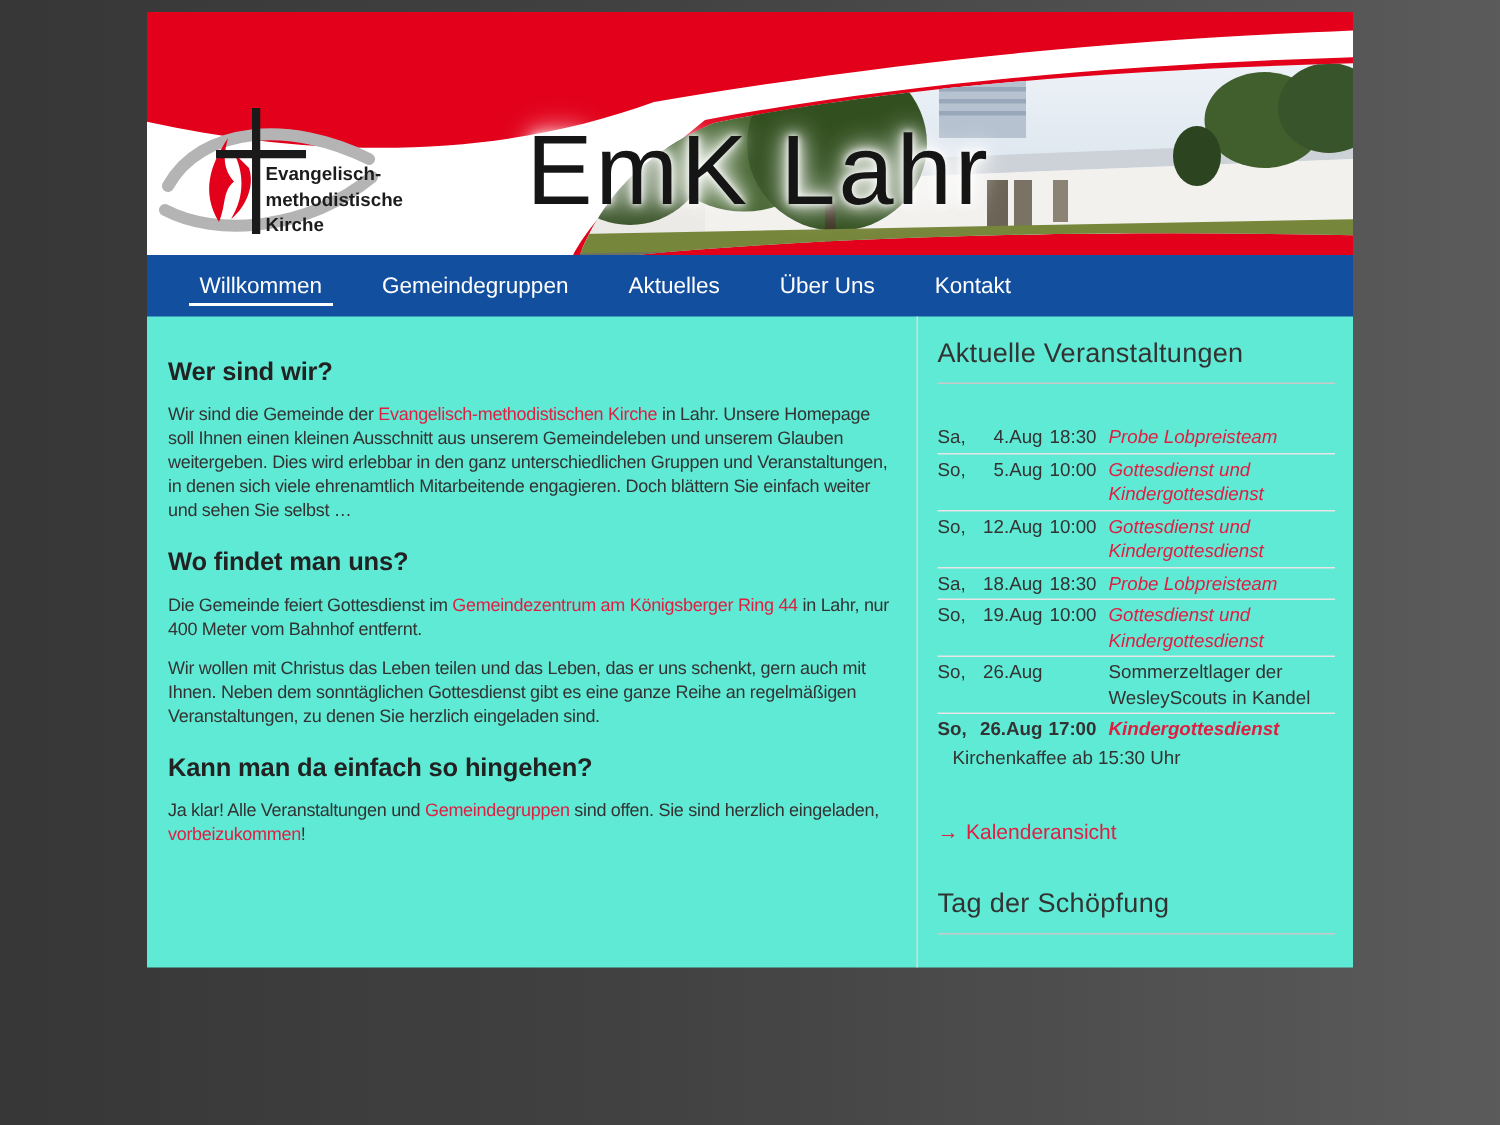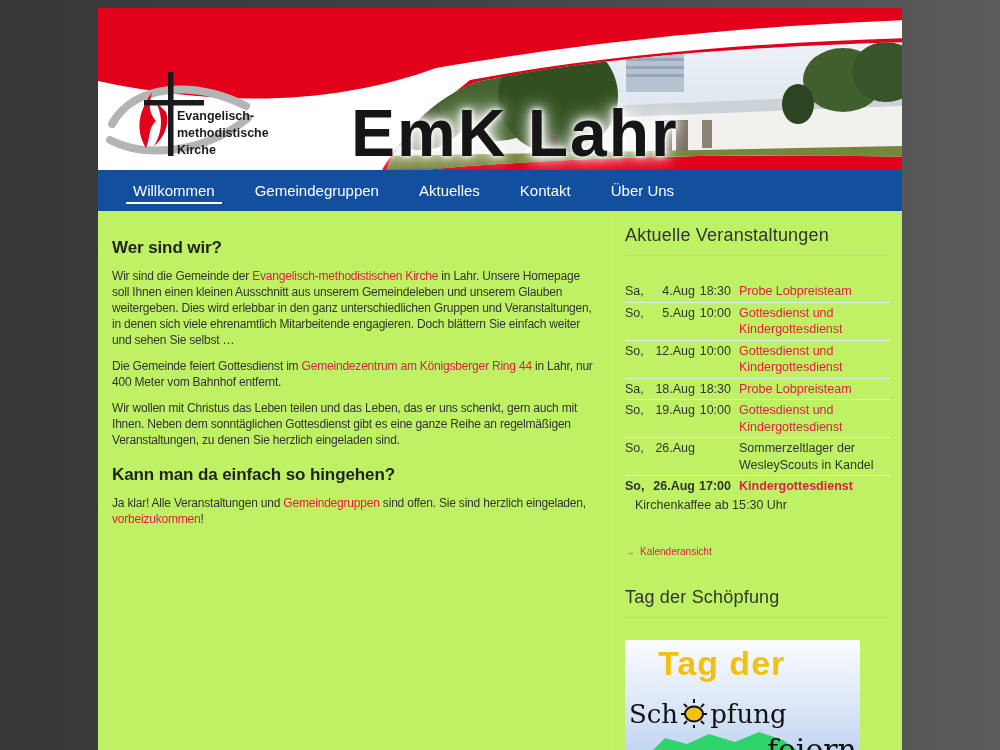--- a/index.html
+++ b/index.html
@@ -1,25 +1,25 @@
 <!DOCTYPE html>
 <html style="--accent-red: #e2001a; --nav-blue: #134f9f; --link-red: #e01e42; --heading-gray: #333333; --body-text: #333333; --divider: #d9d9d9; --poster-yellow: #f2c10e; --poster-green: #2ed36b;"><head>
 <meta charset="utf-8">
 <style>
   html,body{margin:0;padding:0;width:1000px;height:750px;overflow:hidden;
     background:linear-gradient(90deg,#373737 0%,#424242 45%,#5b5b5b 100%);
     font-family:"Liberation Sans",sans-serif;}
-  .card{position:absolute;left:98px;top:8px;width:804px;height:742px;background:#bef264;overflow:hidden;}
+  .card{position:absolute;left:98px;top:8px;width:804px;height:637px;background:#5eead4;overflow:hidden;}
 
   
   .hdr{position:relative;height:162px;background:var(--accent-red);overflow:hidden;}
   .hdr-svg{position:absolute;left:0;top:0;width:804px;height:162px;display:block;}
   .logo-mark{position:absolute;left:6px;top:58px;}
   .logo-text{position:absolute;left:79px;top:100px;font-size:12.5px;font-weight:bold;line-height:17px;color:#1c1c1c;}
-  .site-title{position:absolute;left:253px;top:92px;font-size:66px;font-weight:700;color:#151515;
+  .site-title{position:absolute;left:253px;top:72px;font-size:66px;font-weight:400;color:#151515;
     letter-spacing:2px;line-height:1;white-space:nowrap;
     text-shadow:0 0 4px #fff,0 0 9px #fff,0 0 16px #fff,0 0 22px #fff;}
 
   
   .nav{height:41px;background:var(--nav-blue);display:flex;align-items:stretch;padding-left:15px;}
   .nav-item{position:relative;display:flex;align-items:center;padding:0 20px;color:#fff;font-size:15px;
     text-decoration:none;cursor:pointer;}
   .nav-item.active::after{content:"";position:absolute;left:13px;right:13px;bottom:7px;height:2px;background:#fff;}
 
   
@@ -33,24 +33,24 @@
 
   
   .events{margin-top:25px;}
   .ev-row{border-bottom:1px solid #e6e6e6;padding:2px 0 2px 0;font-size:12.5px;color:#333;}
   .ev-row:last-child{border-bottom:none;}
   .ev-line{display:flex;line-height:16.5px;}
   .ev-day{width:26px;}
   .ev-date{width:44px;text-align:right;white-space:nowrap;}
   .ev-time{width:36px;text-align:right;}
   .ev-title{flex:1;margin-left:8px;}
-  a.ev-title{color:var(--link-red);text-decoration:none;cursor:pointer;}
+  a.ev-title{color:var(--link-red);text-decoration:none;cursor:pointer;font-style:italic;}
   .ev-row.bold .ev-line{font-weight:bold;}
   .ev-note{margin:2px 0 1px 10px;line-height:16.5px;font-weight:400;}
-  .cal-link{display:inline-block;margin-top:30px;font-size:10px;color:var(--link-red);text-decoration:none;cursor:pointer;}
+  .cal-link{display:inline-block;margin-top:30px;font-size:14px;color:var(--link-red);text-decoration:none;cursor:pointer;}
   .cal-arrow{margin-right:5px;}
   .tag-h{margin-top:24px;}
 
   
   .poster{position:relative;width:235px;height:170px;margin-top:22px;overflow:hidden;cursor:pointer;
     background:linear-gradient(180deg,#fafcff 0%,#e3ecf8 30%,#bed2f0 70%,#a7c0e9 100%);}
   .poster-l1{position:absolute;left:33px;top:4px;font-size:34px;font-weight:bold;color:var(--poster-yellow);letter-spacing:1px;}
   .poster-l2{position:absolute;left:4px;top:58px;font-family:"DejaVu Serif",serif;font-size:26px;color:#121212;white-space:nowrap;}
   .sun{display:inline-block;vertical-align:-5px;margin:0 1px;}
   .blob{position:absolute;left:22px;top:88px;}
@@ -120,30 +120,31 @@
       <div>Kirche</div>
     </div>
 
     <div class="site-title">EmK Lahr</div>
   </header>
 
   <nav class="nav" id="nav">
       <a class="nav-item active">Willkommen</a>
       <a class="nav-item">Gemeindegruppen</a>
       <a class="nav-item">Aktuelles</a>
+      <a class="nav-item">Über Uns</a>
       <a class="nav-item">Kontakt</a>
-      <a class="nav-item">Über Uns</a>
     </nav>
 
   <div class="content">
 
     <main class="main-col">
       <div id="main-sections">
           <h3 class="sec-sub">Wer sind wir?</h3>
           <p class="sec-p"><span>Wir sind die Gemeinde der </span><a class="inline-link">Evangelisch-methodistischen Kirche</a><span> in Lahr. Unsere Homepage soll Ihnen einen kleinen Ausschnitt aus unserem Gemeindeleben und unserem Glauben weitergeben. Dies wird erlebbar in den ganz unterschiedlichen Gruppen und Veranstaltungen, in denen sich viele ehrenamtlich Mitarbeitende engagieren. Doch blättern Sie einfach weiter und sehen Sie selbst …</span></p>
+          <h3 class="sec-sub">Wo findet man uns?</h3>
           <p class="sec-p"><span>Die Gemeinde feiert Gottesdienst im </span><a class="inline-link">Gemeindezentrum am Königsberger Ring 44</a><span> in Lahr, nur 400 Meter vom Bahnhof entfernt.</span></p>
           <p class="sec-p"><span>Wir wollen mit Christus das Leben teilen und das Leben, das er uns schenkt, gern auch mit Ihnen. Neben dem sonntäglichen Gottesdienst gibt es eine ganze Reihe an regelmäßigen Veranstaltungen, zu denen Sie herzlich eingeladen sind.</span></p>
           <h3 class="sec-sub">Kann man da einfach so hingehen?</h3>
           <p class="sec-p"><span>Ja klar! Alle Veranstaltungen und </span><a class="inline-link">Gemeindegruppen</a><span> sind offen. Sie sind herzlich eingeladen, </span><a class="inline-link">vorbeizukommen</a><span>!</span></p>
         </div>
     </main>
 
     <aside class="side-col">
       <h2 class="col-h">Aktuelle Veranstaltungen</h2>
       <div class="events" id="events">

